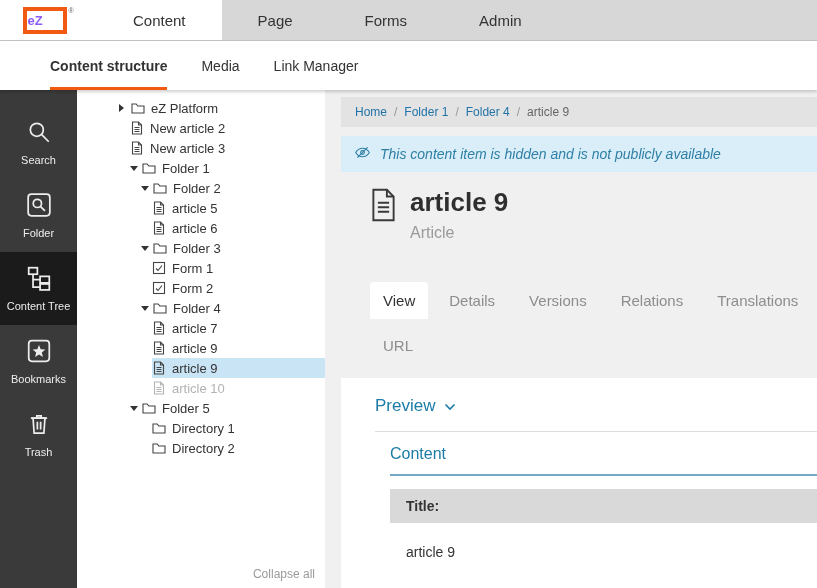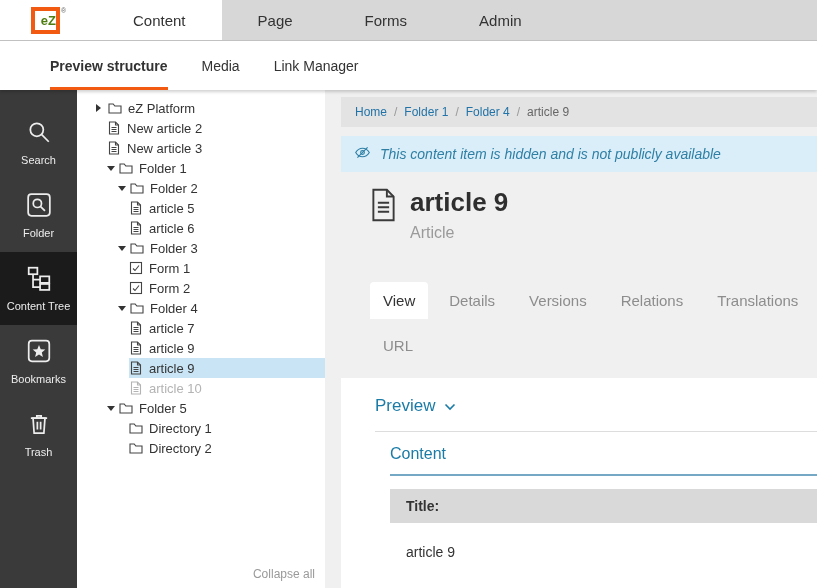--- a/index.html
+++ b/index.html
@@ -6,21 +6,21 @@
   html, body { margin: 0; padding: 0; }
   body {
     width: 817px; height: 588px;
     font-family: "Liberation Sans", sans-serif;
     overflow: hidden; background: #fff; color: #333;
   }
 
   
   .topbar { height: 41px; background: #d7d7d7; display: flex; align-items: stretch; border-bottom: 1px solid #c3c3c3; }
   .logo-area { width: 97px; background: #fff; display: flex; align-items: center; justify-content: center; cursor: pointer; }
-  .logo-box { width: 29px; height: 27px; border: 4px solid #f15a10; display: flex; align-items: center; justify-content: flex-end; font-weight: bold; font-size: 13px; color: #4d7c0f; }
+  .logo-box { width: 44px; height: 27px; border: 4px solid #f15a10; display: flex; align-items: center; justify-content: flex-start; font-weight: bold; font-size: 13px; color: #8b5cf6; }
   .logo-reg { font-size: 7px; color: #666; align-self: flex-start; margin: 7px 0 0 1px; }
   .top-tab { padding: 0 36px; display: flex; align-items: center; font-size: 15px; color: #333; cursor: pointer; }
   .top-tab.active { background: #fff; }
 
   
   .subnav { height: 49px; background: #fff; display: flex; align-items: stretch; padding-left: 50px; gap: 34px; box-shadow: 0 2px 3px rgba(0,0,0,.18); position: relative; z-index: 5; }
   .subnav-tab { display: flex; align-items: center; font-size: 14px; color: #333; border-bottom: 3px solid transparent; padding-top: 3px; cursor: pointer; }
   .subnav-tab.active { font-weight: bold; border-bottom-color: #f15a10; }
 
   .body-row { display: flex; height: 498px; }
@@ -28,21 +28,21 @@
   
   .rail { width: 77px; background: #3a3a3a; display: flex; flex-direction: column; padding-top: 16px; flex: 0 0 77px; }
   .rail-item { display: flex; flex-direction: column; align-items: center; gap: 7px; padding: 13px 2px; color: #ededed; font-size: 11px; cursor: pointer; text-align: center; }
   .rail-item.active { background: #1b1b1b; }
   .rail-item svg { width: 26px; height: 26px; }
   .rail-item svg * { stroke: #ededed; fill: none; stroke-width: 1.6; }
   .rail-item svg .fillshape { fill: #ededed; stroke: none; }
 
   
   .tree { width: 248px; flex: 0 0 248px; background: #fff; position: relative; padding-top: 8px; font-size: 13px; color: #333; }
-  .trow { display: flex; align-items: center; height: 20px; cursor: pointer; white-space: nowrap; }
+  .trow { display: flex; align-items: center; height: 20px; cursor: pointer; white-space: nowrap; margin-left: 23px; }
   .lvl0 { padding-left: 19px; } .lvl1 { padding-left: 30px; } .lvl2 { padding-left: 41px; } .lvl3 { padding-left: 52px; }
   .caret { flex: 0 0 12px; display: flex; align-items: center; }
   .caret.right::before { content: ""; border-left: 5px solid #333; border-top: 4px solid transparent; border-bottom: 4px solid transparent; }
   .caret.down::before { content: ""; border-top: 5px solid #333; border-left: 4px solid transparent; border-right: 4px solid transparent; }
   .tin { display: flex; align-items: center; gap: 6px; flex: 1; height: 100%; }
   .trow.selected .tin { background: #c9e4f5; }
   .ticon { display: flex; }
   .ticon svg { width: 14px; height: 14px; }
   .ticon svg * { stroke: #444; fill: none; stroke-width: 1.1; }
   .trow.hidden-item { color: #b3b3b3; }
@@ -96,21 +96,21 @@
   <div class="top-tab">
       <span>Forms</span>
     </div>
   <div class="top-tab">
       <span>Admin</span>
     </div>
 </div>
 
 <div class="subnav">
   <div class="subnav-tab active">
-      <span>Preview structure</span>
+      <span>Content structure</span>
     </div>
   <div class="subnav-tab">
       <span>Media</span>
     </div>
   <div class="subnav-tab">
       <span>Link Manager</span>
     </div>
 </div>
 
 <div class="body-row">

